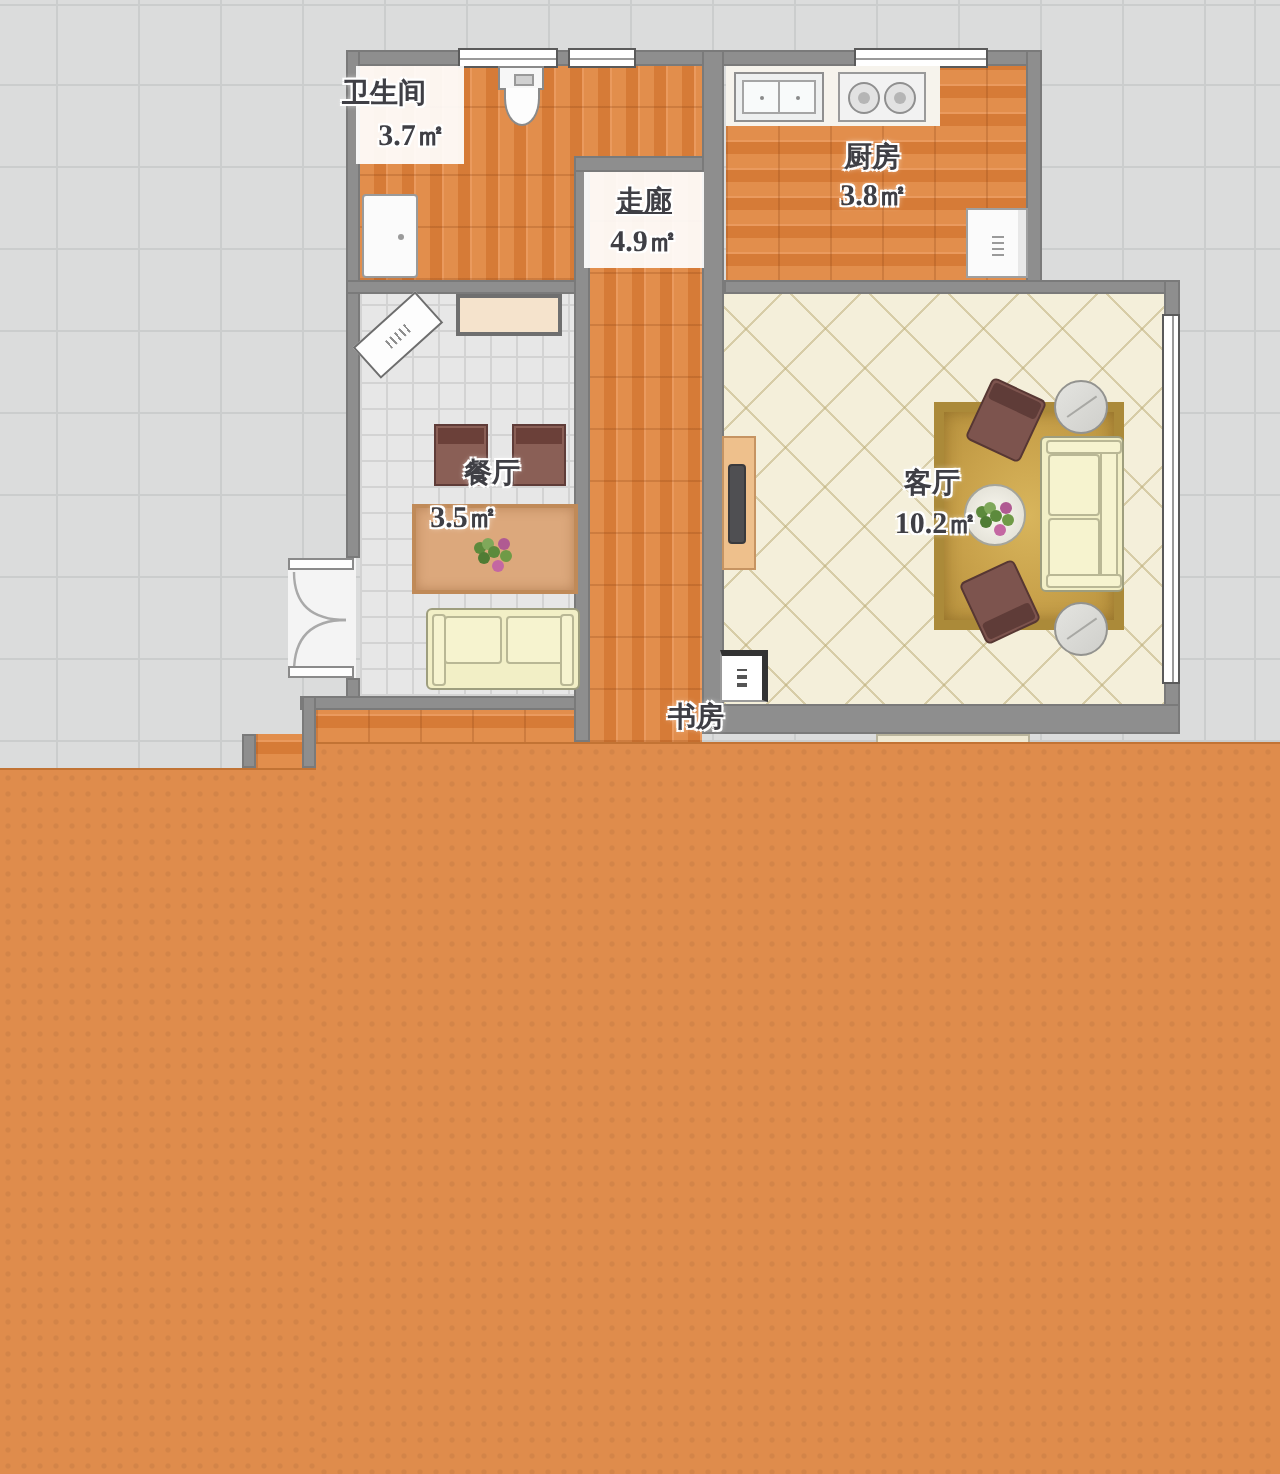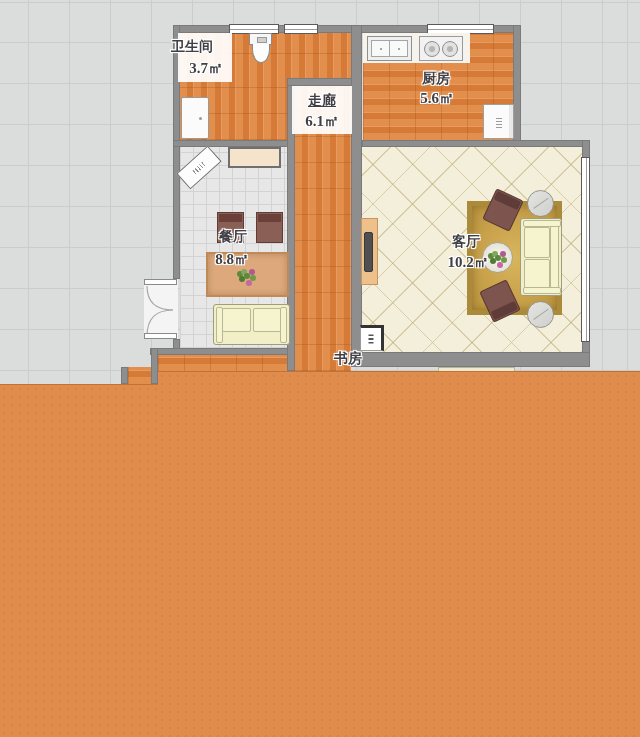--- a/index.html
+++ b/index.html
@@ -178,27 +178,27 @@
   </div>
   <div class="coffeetable" style="left:482px;top:242px;width:31px;height:31px;"></div>
   <div class="plant" style="left:495px;top:255px;"></div>
   <div class="cornerbox" style="left:360px;top:325px;width:24px;height:26px;"></div>
   <div class="creamsliver" style="left:438px;top:367px;width:77px;height:5px;"></div>
 
   <div class="lbl lbl-name" style="left:192px;top:47px;">卫生间</div>
   <div class="lbl lbl-area" style="left:206px;top:68px;">3.7㎡</div>
 
   <div class="lbl lbl-name" style="left:436px;top:79px;">厨房</div>
-  <div class="lbl lbl-area" style="left:437px;top:98px;">5.6㎡</div>
+  <div class="lbl lbl-area" style="left:437px;top:98px;">3.8㎡</div>
 
   <div class="lbl lbl-name" style="left:322px;top:101px;text-decoration:underline;">走廊</div>
-  <div class="lbl lbl-area" style="left:322px;top:121px;">6.1㎡</div>
-
-  <div class="lbl lbl-name" style="left:233px;top:237px;">餐厅</div>
-  <div class="lbl lbl-area" style="left:232px;top:259px;">8.8㎡</div>
+  <div class="lbl lbl-area" style="left:322px;top:121px;">4.9㎡</div>
+
+  <div class="lbl lbl-name" style="left:246px;top:237px;">餐厅</div>
+  <div class="lbl lbl-area" style="left:232px;top:259px;">3.5㎡</div>
 
   <div class="lbl lbl-name" style="left:466px;top:242px;">客厅</div>
   <div class="lbl lbl-area" style="left:468px;top:262px;">10.2㎡</div>
 
   <div class="lbl lbl-name" style="left:348px;top:359px;">书房</div>
 
   <div class="overlay" style="left:158px;top:371px;width:482px;height:366px;"></div>
   <div class="overlay" style="left:0px;top:384px;width:158px;height:353px;"></div>
 
 </div>

